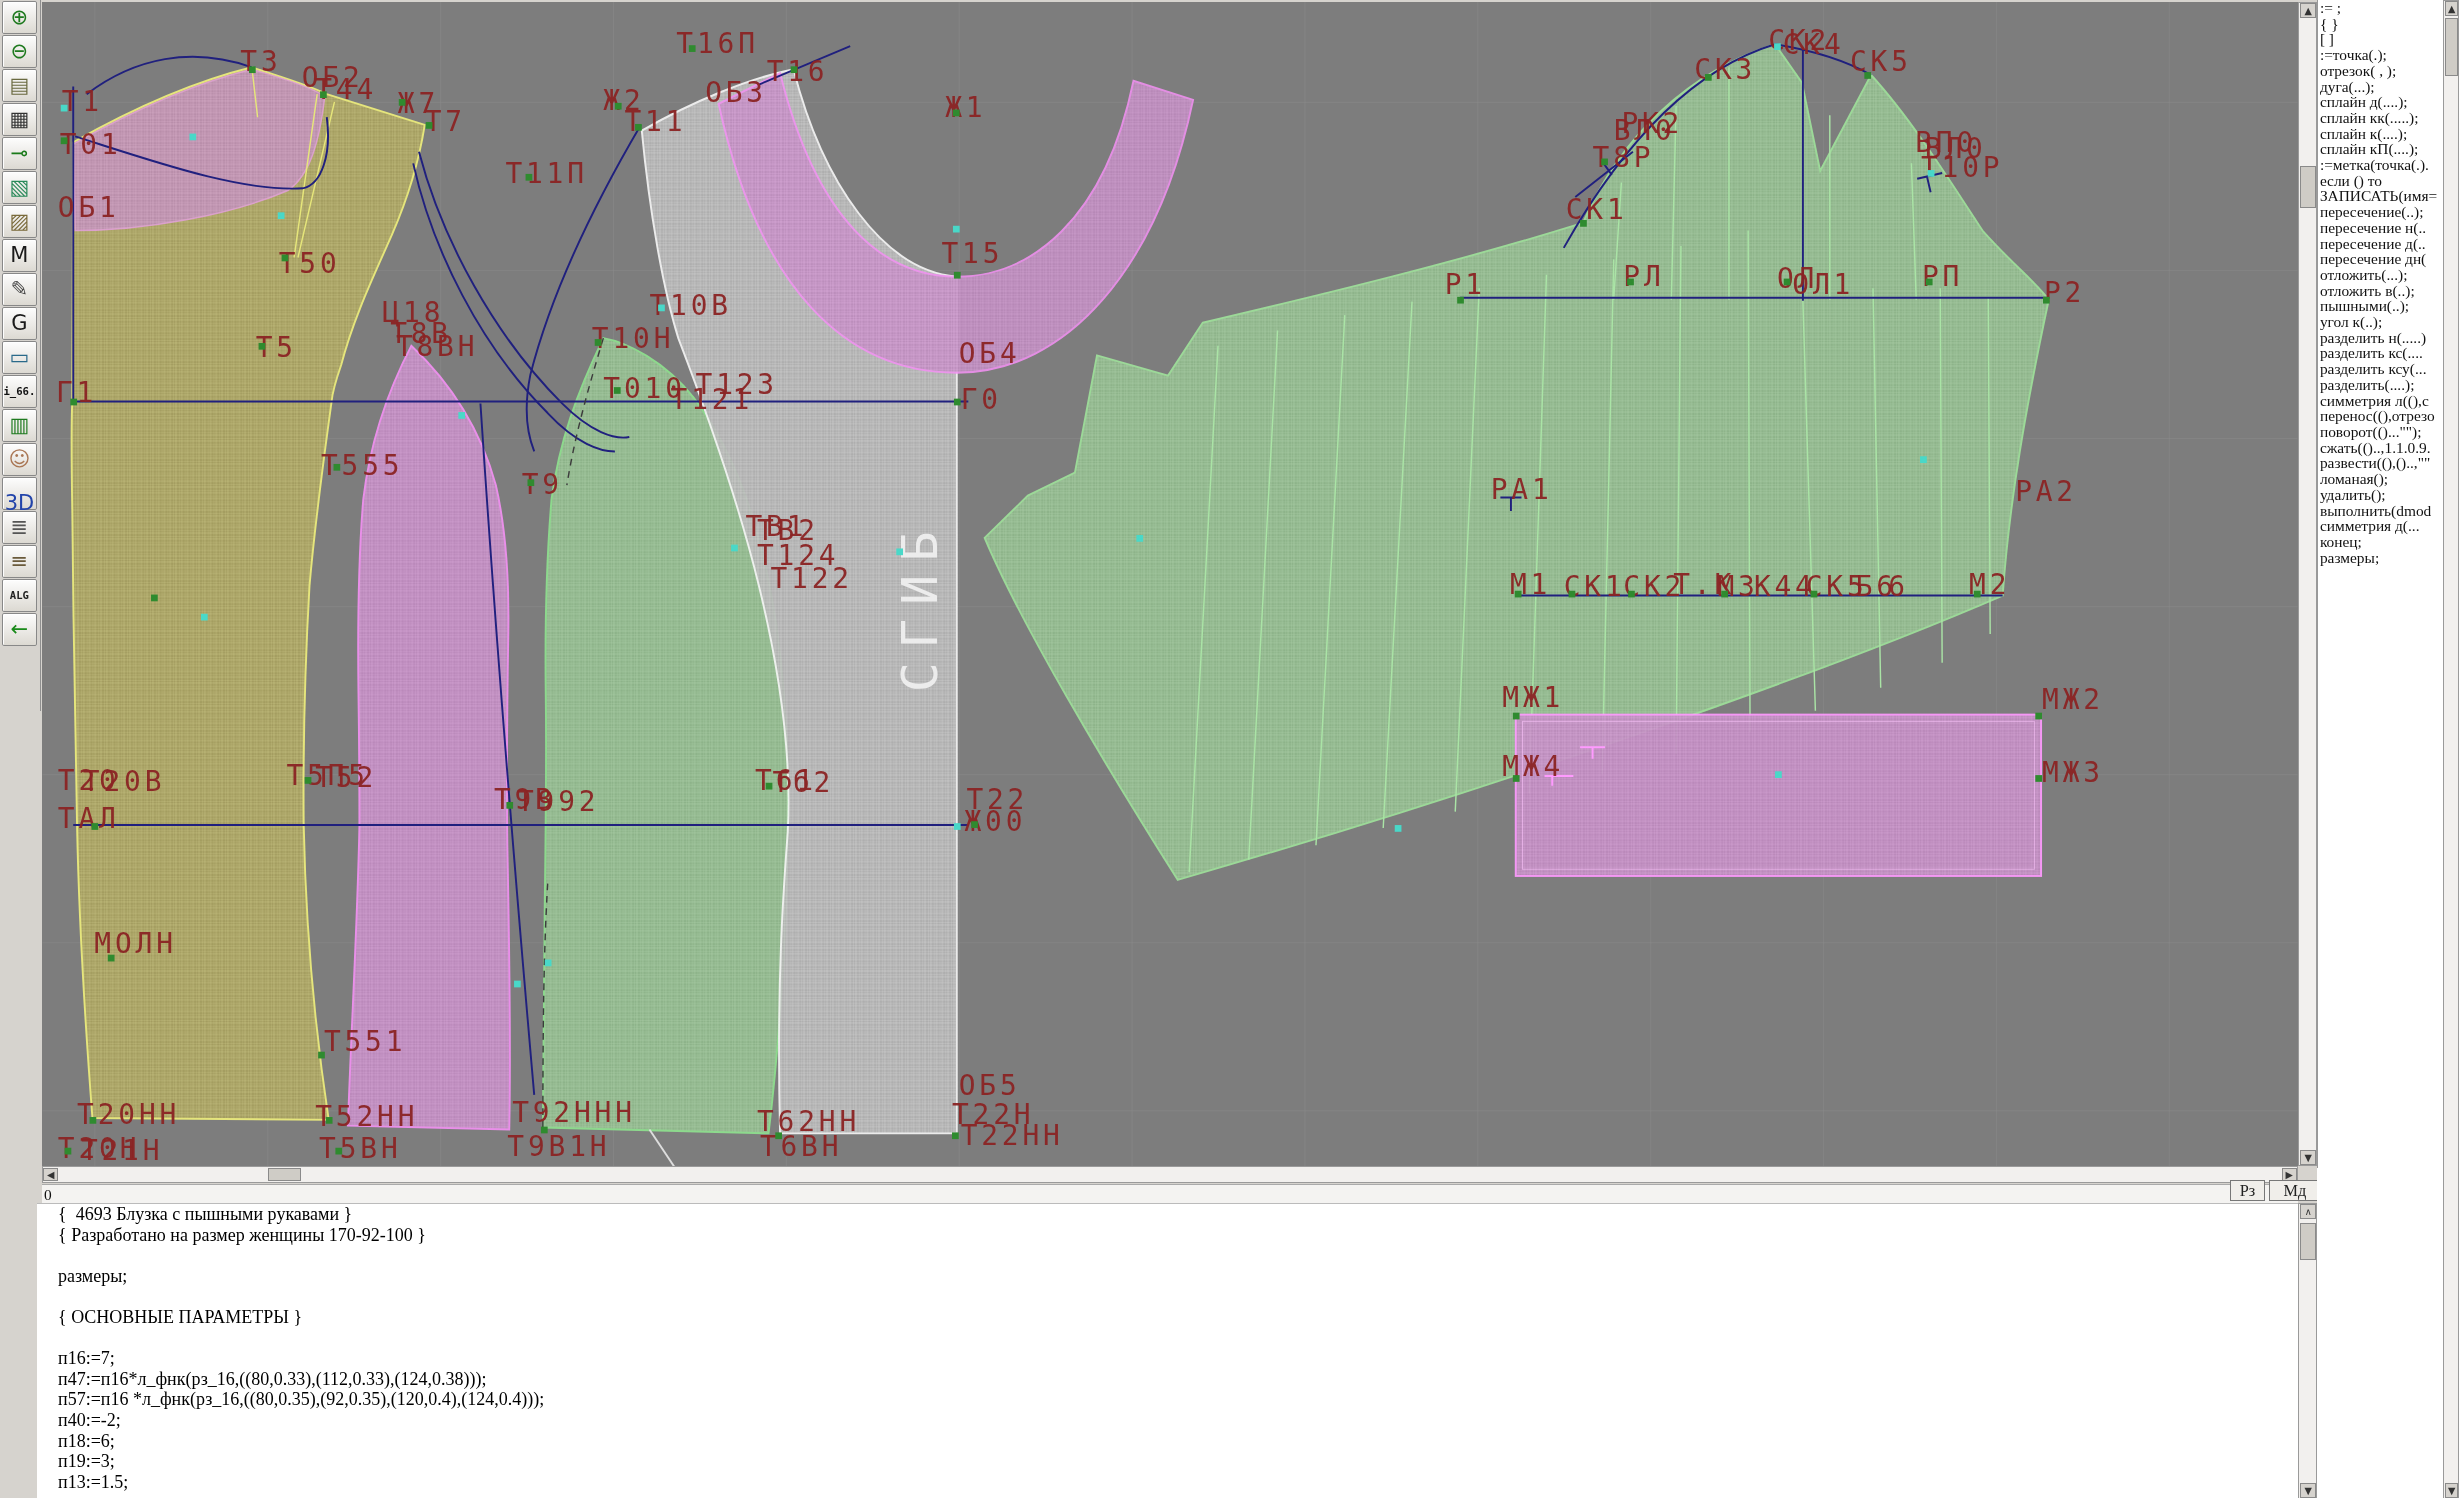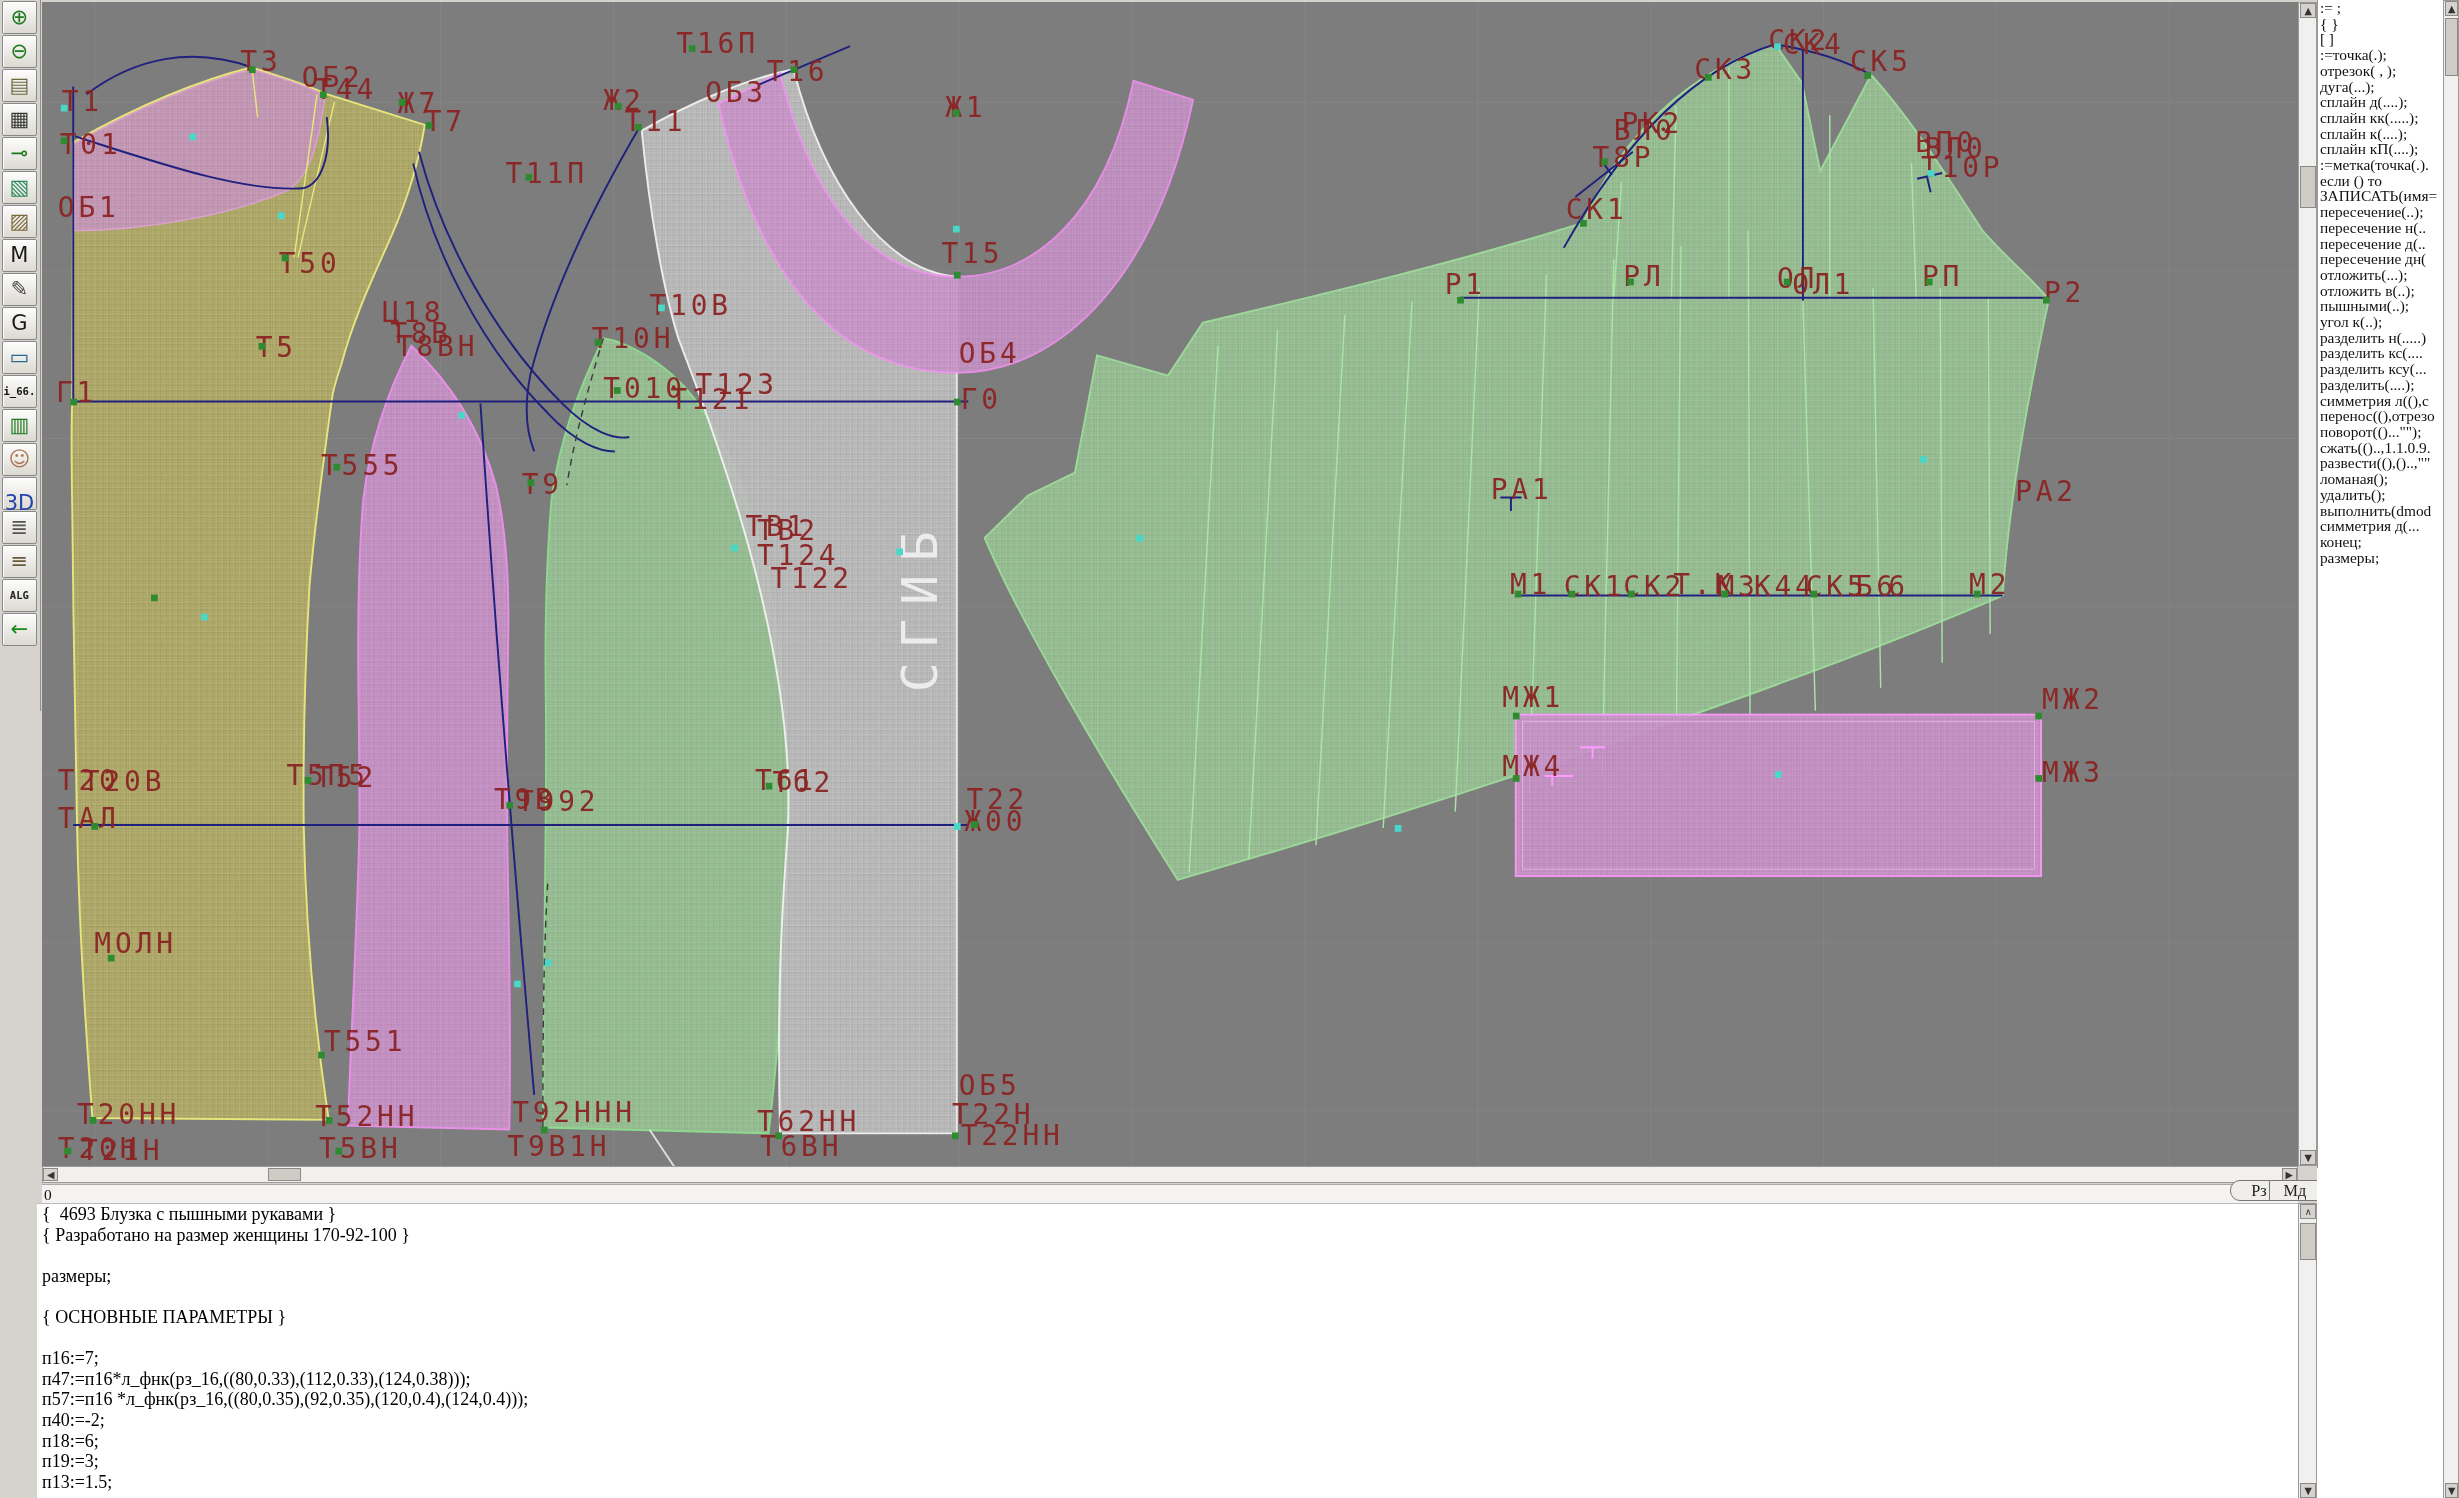--- a/index.html
+++ b/index.html
@@ -39,21 +39,21 @@
   
   #status-row{position:absolute;left:42px;top:1184px;width:2256px;height:19px;background:#f4f3f1;
     border-top:1px solid #aaa;font-family:"Liberation Serif",serif;font-size:15.4px;color:#111;}
   #status-zero{position:absolute;left:1.9px;top:1px;}
   .mini-btn{position:absolute;top:-4.8px;height:21px;background:#f0eeea;border:1px solid #777;
     font-family:"Liberation Serif",serif;font-size:16.3px;color:#222;display:flex;align-items:center;
     justify-content:center;box-sizing:border-box;cursor:pointer;}
   #editor{position:absolute;left:37px;top:1203px;width:2261px;height:296px;background:#ffffff;
     border-top:1px solid #bbb;overflow:hidden;}
   .code-line{font-family:"Liberation Serif",serif;font-size:18px;line-height:20.6px;
-    color:#000;white-space:pre;padding-left:5px;}
+    color:#000;white-space:pre;padding-left:21px;}
   #br-blank{position:absolute;left:2317px;top:1168px;width:126px;height:330px;background:#fff;}
 </style>
 </head>
 <body>
 
 <div id="app">
 
   <div id="toolbar">
       <div class="tool">
         <span style="color: rgb(31, 122, 31);">⊕</span>
@@ -416,21 +416,21 @@
     </div>
 
   <div class="sb" style="left:2443px;top:0;width:16.3px;height:1499px;">
     <div class="sb-btn" style="left:1px;top:0;width:13.4px;height:15.4px;">▲</div>
     <div class="sb-thumb" style="left:1px;top:17.3px;width:13.4px;height:58px;"></div>
     <div class="sb-btn" style="left:1px;bottom:0;width:13.4px;height:15.4px;">▼</div>
   </div>
 
   <div id="status-row">
     <span id="status-zero">0</span>
-    <div class="mini-btn" style="left:2188px;width:58px;border-radius:10px;">Рз</div>
+    <div class="mini-btn" style="left:2188px;width:35px;">Рз</div>
     <div class="mini-btn" style="left:2227px;width:52px;">Мд</div>
   </div>
 
   <div id="editor">
       <div class="code-line">{  4693 Блузка с пышными рукавами }</div>
       <div class="code-line">{ Разработано на размер женщины 170-92-100 }</div>
       <div class="code-line">&nbsp;</div>
       <div class="code-line">размеры;</div>
       <div class="code-line">&nbsp;</div>
       <div class="code-line">{ ОСНОВНЫЕ ПАРАМЕТРЫ }</div>

